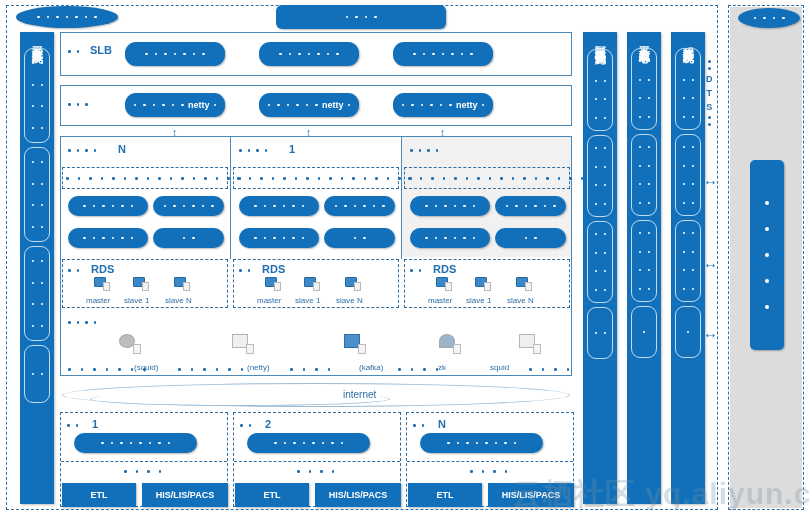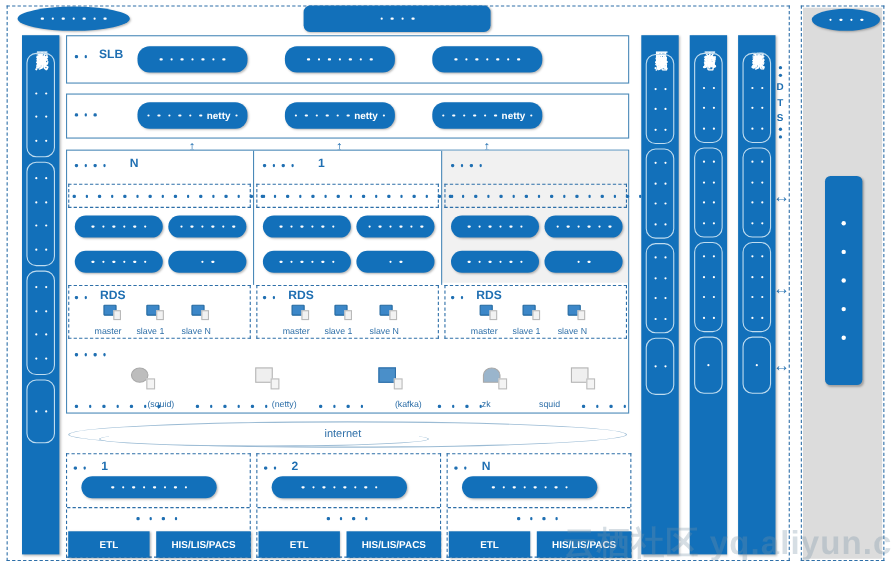--- a/index.html
+++ b/index.html
@@ -172,20 +172,21 @@
     position: absolute;
     border: 1px solid #9BBBD4;
     background: #ffffff;
     border-radius: 50% / 50%;
   }
 
   .internet-label {
     position: absolute;
     color: #2E6FA8;
     font-size: 10px;
+    margin-left: 48px;
   }
 
   
   .dts {
     position: absolute;
     display: flex;
     flex-direction: column;
     align-items: center;
     color: #1F6FB2;
     font-size: 9px;

